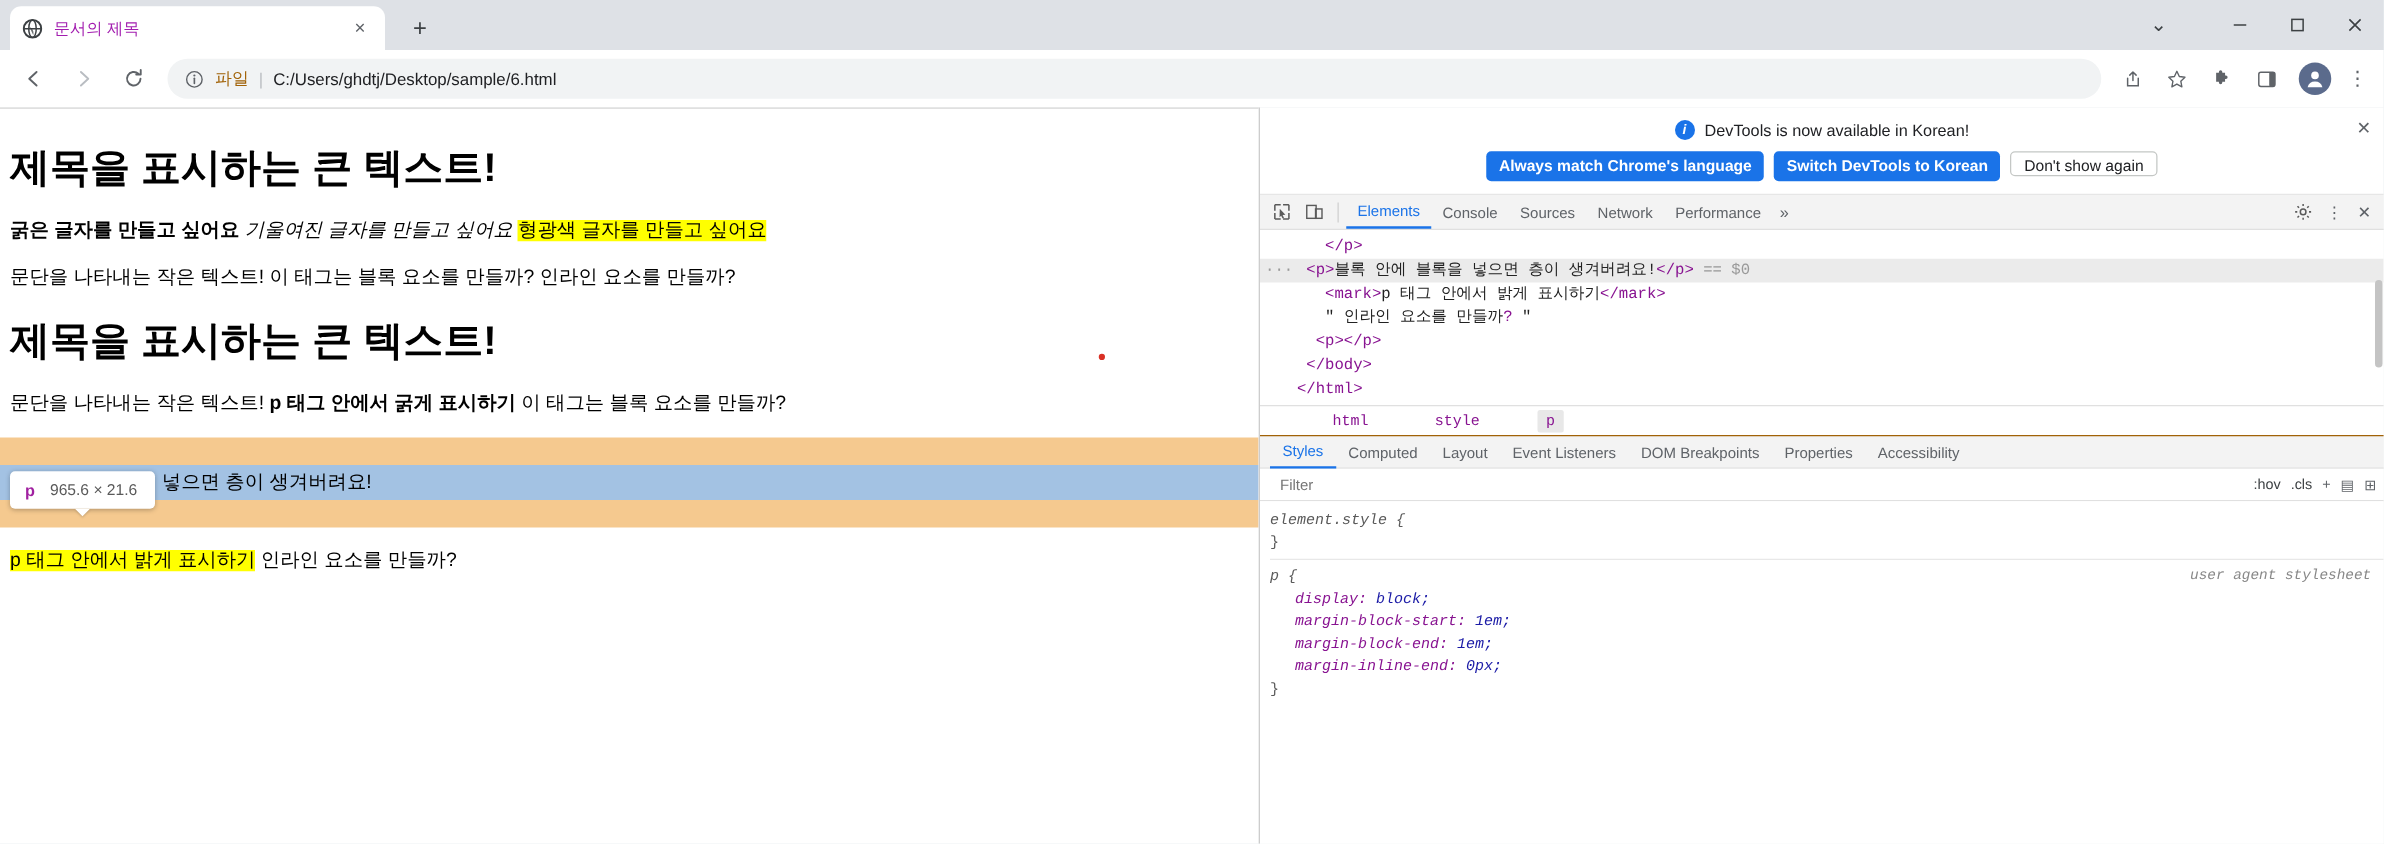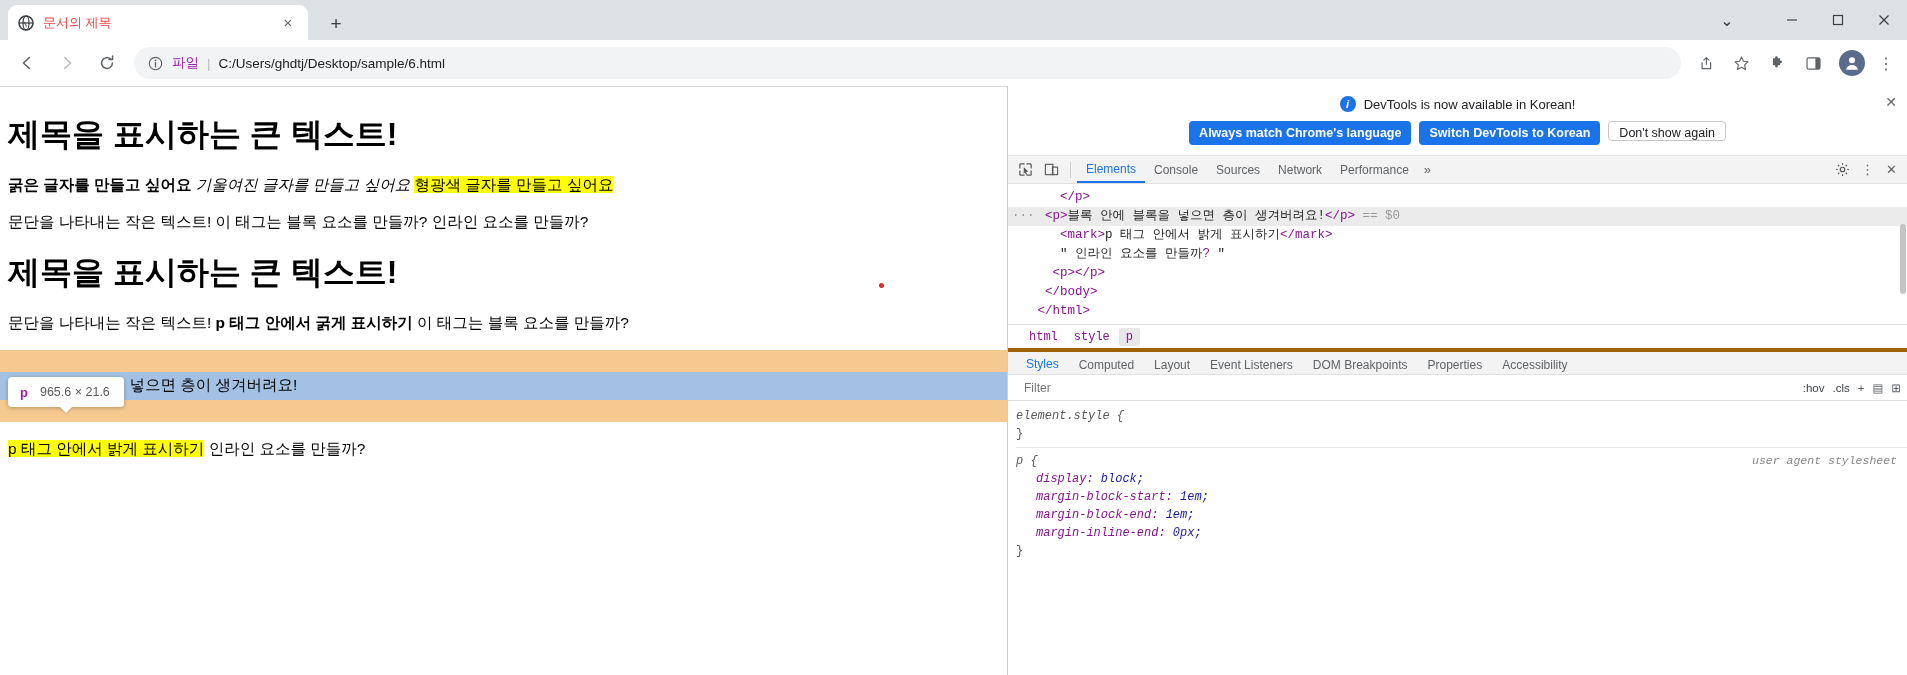--- a/index.html
+++ b/index.html
@@ -20,21 +20,21 @@
   .tab {
     position: absolute; left: 8px; top: 5px; width: 300px; height: 35px;
     background: #ffffff; border-radius: 9px 9px 0 0;
     display: flex; align-items: center; padding: 0 10px;
   }
   .tab-favicon {
     width: 16px; height: 16px; margin-right: 9px; flex: 0 0 auto;
     display: flex; align-items: center; justify-content: center;
   }
   .tab-title {
-    flex: 1 1 auto; font-size: 13px; color: #ef4444;
+    flex: 1 1 auto; font-size: 13px; color: #a21caf;
     white-space: nowrap; overflow: hidden; text-overflow: ellipsis;
   }
   .tab-close {
     width: 20px; height: 20px; flex: 0 0 auto;
     display: flex; align-items: center; justify-content: center;
     color: #5f6368; font-size: 15px; border-radius: 50%;
   }
   .newtab {
     position: absolute; left: 322px; top: 10px; width: 28px; height: 28px;
     display: flex; align-items: center; justify-content: center;
@@ -66,21 +66,21 @@
   .omnibox {
     flex: 1 1 auto; height: 32px; margin: 0 8px 0 10px;
     background: #f1f3f4; border-radius: 16px;
     display: flex; align-items: center; padding: 0 12px;
     min-width: 0;
   }
   .omni-info {
     width: 18px; height: 18px; margin-right: 8px; flex: 0 0 auto;
     display: flex; align-items: center; justify-content: center; color: #5f6368;
   }
-  .omni-scheme { font-size: 13.5px; color: #a21caf; white-space: nowrap; }
+  .omni-scheme { font-size: 13.5px; color: #a16207; white-space: nowrap; }
   .omni-sep { color: #babdc1; margin: 0 8px; font-size: 13.5px; }
   .omni-url { font-size: 13.5px; color: #202124; white-space: nowrap;
     overflow: hidden; text-overflow: ellipsis; }
   .tb-icon {
     width: 32px; height: 32px; flex: 0 0 auto; border-radius: 50%;
     display: flex; align-items: center; justify-content: center;
     color: #5f6368; margin-right: 4px;
   }
   .avatar {
     width: 26px; height: 26px; border-radius: 50%;
@@ -201,26 +201,26 @@
   .tg { color: #881391; }
   .txt { color: #222; }
   .eq { color: #999; }
   .punc { color: #881391; }
 
   .dt-crumbs {
     flex: 0 0 auto; height: 24px; display: flex; align-items: center;
     border-top: 1px solid #e0e0e0; background: #ffffff; padding-left: 14px; gap: 2px;
   }
   .crumb { font-size: 12px; color: #881391; font-family: "Liberation Mono", monospace;
-    padding: 2px 7px; border-radius: 2px; }
+    padding: 2px 7px; border-radius: 2px; margin-left: 37px; }
   .crumb.active { background: #e8e8e8; }
 
   .dt-subtabs {
-    flex: 0 0 auto; height: 27px; display: flex; 
-    background: #f3f3f3; border-top: 4px solid #a16207; border-bottom: 1px solid #e0e0e0;
+    flex: 0 0 auto; height: 27px; display: flex; align-items: center;
+    background: #f3f3f3; border-top: 1px solid #a16207; border-bottom: 1px solid #e0e0e0;
     padding-left: 8px;
   }
   .sub-tab { padding: 0 10px; height: 26px; display: flex; align-items: center;
     font-size: 12px; color: #5f6368; white-space: nowrap; }
   .sub-tab.active { color: #1a73e8; border-bottom: 2px solid #1a73e8; }
 
   .dt-filter {
     flex: 0 0 auto; height: 26px; display: flex; align-items: center;
     border-bottom: 1px solid #e0e0e0; padding: 0 6px 0 14px; background: #fff;
   }

